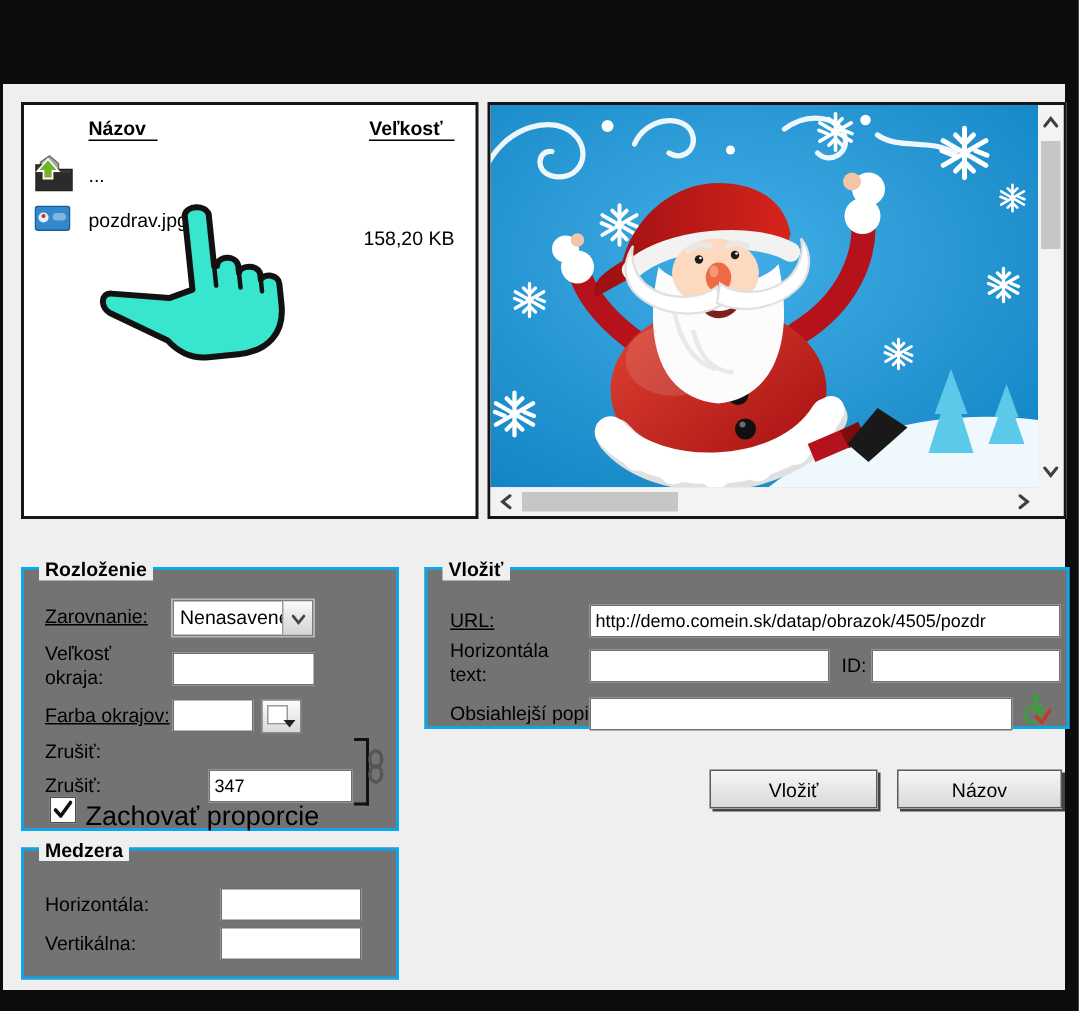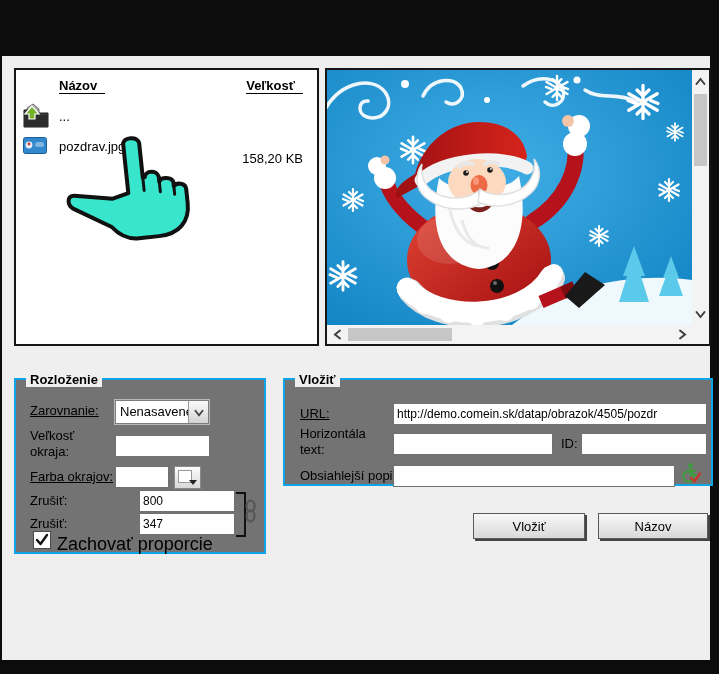--- a/index.html
+++ b/index.html
@@ -268,39 +268,45 @@
       <input class="inp" style="left: 99px; top: 55px; width: 87px;" value="">
 
       <span class="lbl" style="left:14px;top:89px;text-decoration:underline;">Farba okrajov:</span>
       <input class="inp" style="left: 99px; top: 86px; width: 46px;" value="">
       <div class="colorbtn">
         <span class="swatch"></span>
         <span class="tri"></span>
       </div>
 
       <span class="lbl" style="left:14px;top:113px;">Zrušiť:</span>
-      <input class="inp" style="left: 123px; top: 110px; width: 88px;" value="800">
       <span class="lbl" style="left:14px;top:136px;">Zrušiť:</span>
       <input class="inp" style="left: 123px; top: 133px; width: 88px;" value="347">
       <div class="bracket"></div>
       <span class="chain">
         <svg width="13" height="24" viewBox="0 0 13 24">
           <ellipse cx="6.5" cy="7" rx="4" ry="5.5" fill="none" stroke="#555" stroke-width="2.2"></ellipse>
           <ellipse cx="6.5" cy="17" rx="4" ry="5.5" fill="none" stroke="#555" stroke-width="2.2"></ellipse>
         </svg>
       </span>
 
       <div class="checkbox">
         <svg width="16" height="16" viewBox="0 0 16 16">
             <polyline points="3,8 6.5,12 13,3" fill="none" stroke="#111" stroke-width="2.4" stroke-linecap="round" stroke-linejoin="round"></polyline>
           </svg>
       </div>
       <span class="lbl cb-label">Zachovať proporcie</span>
     </div>
 
+    <div class="fs fs-spacing">
+      <span class="legend">Medzera</span>
+      <span class="lbl" style="left:14px;top:28px;">Horizontála:</span>
+      <input class="inp" style="left: 131px; top: 25px; width: 86px;" value="">
+      <span class="lbl" style="left:14px;top:54px;">Vertikálna:</span>
+      <input class="inp" style="left: 131px; top: 51px; width: 86px;" value="">
+    </div>
 
     <div class="fs fs-insert">
       <span class="legend">Vložiť</span>
 
       <span class="lbl" style="left:15px;top:26px;text-decoration:underline;">URL:</span>
       <input class="inp" style="left: 108px; top: 23px; width: 306px;" value="http://demo.comein.sk/datap/obrazok/4505/pozdr">
 
       <span class="lbl" style="left:15px;top:46px;width:86px;">Horizontála text:</span>
       <input class="inp" style="left: 108px; top: 53px; width: 152px;" value="">
       <span class="lbl" style="left:276px;top:56px;">ID:</span>

